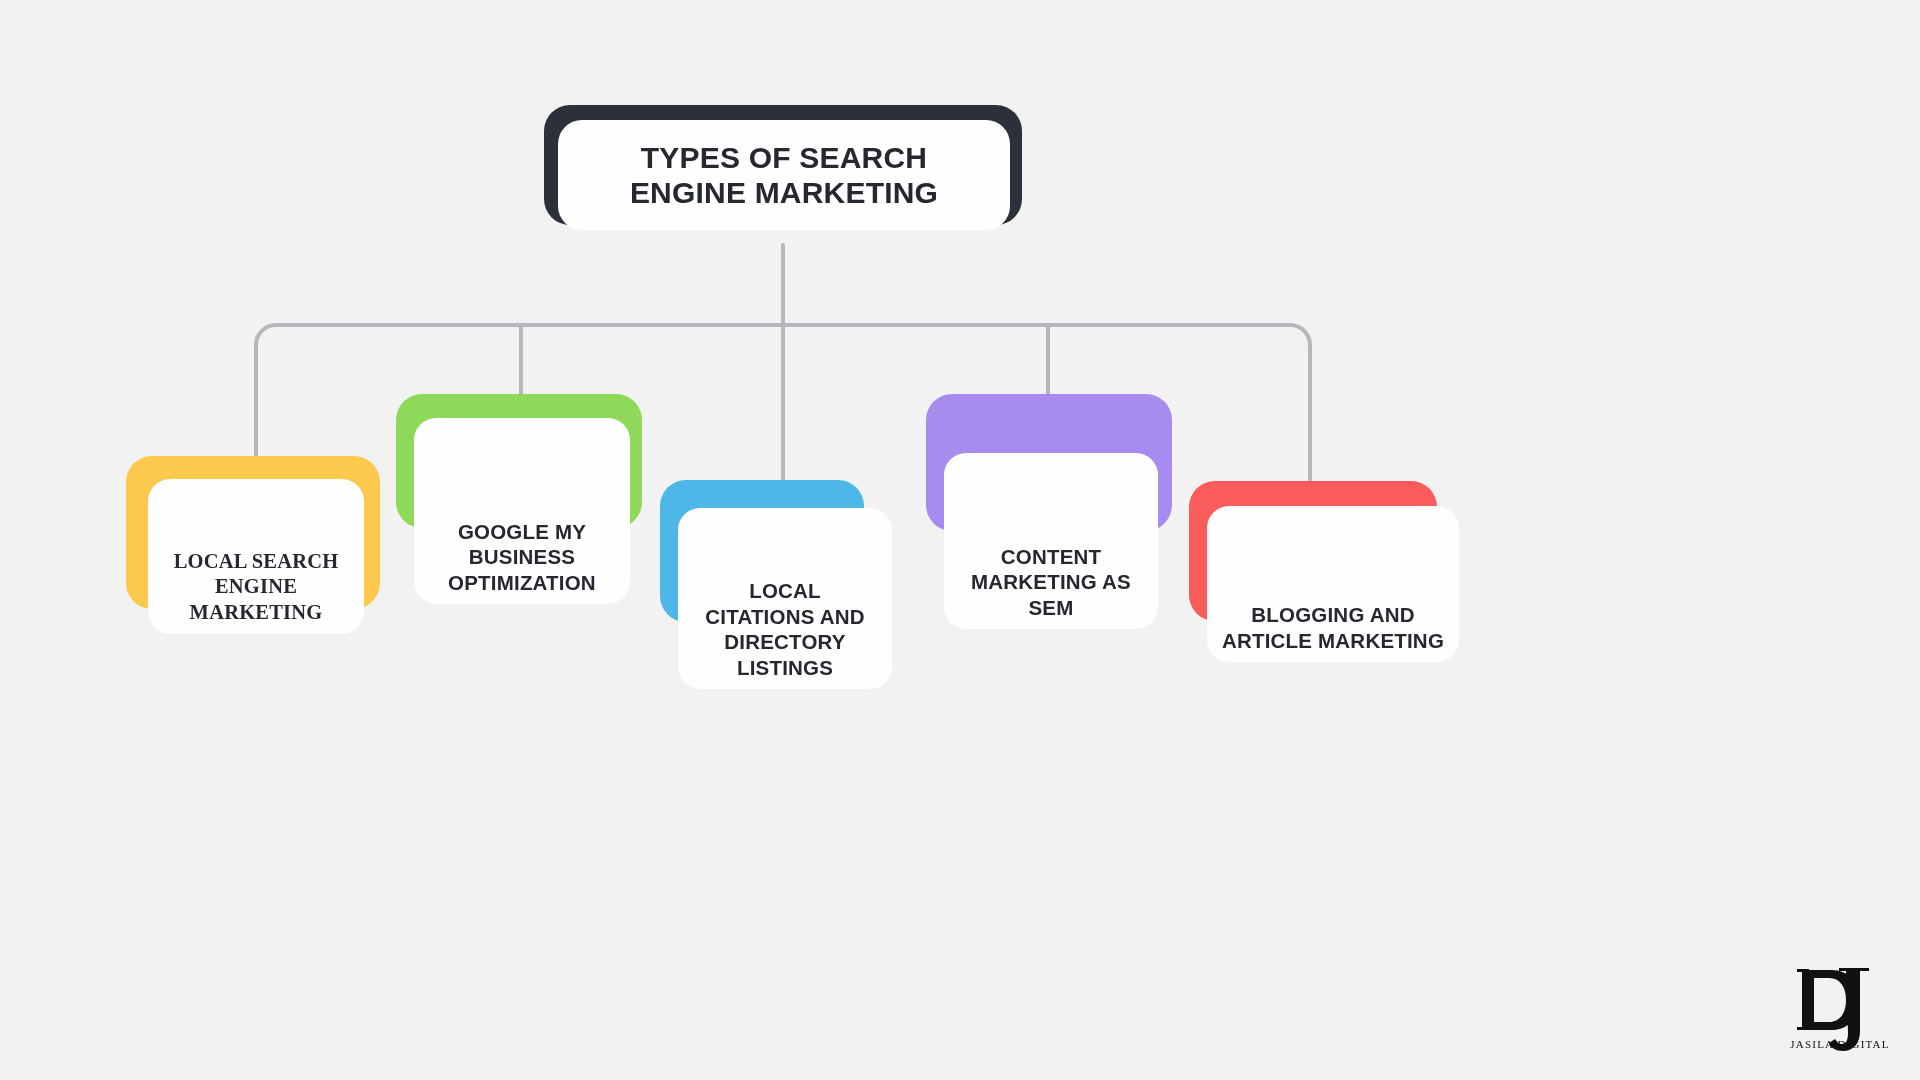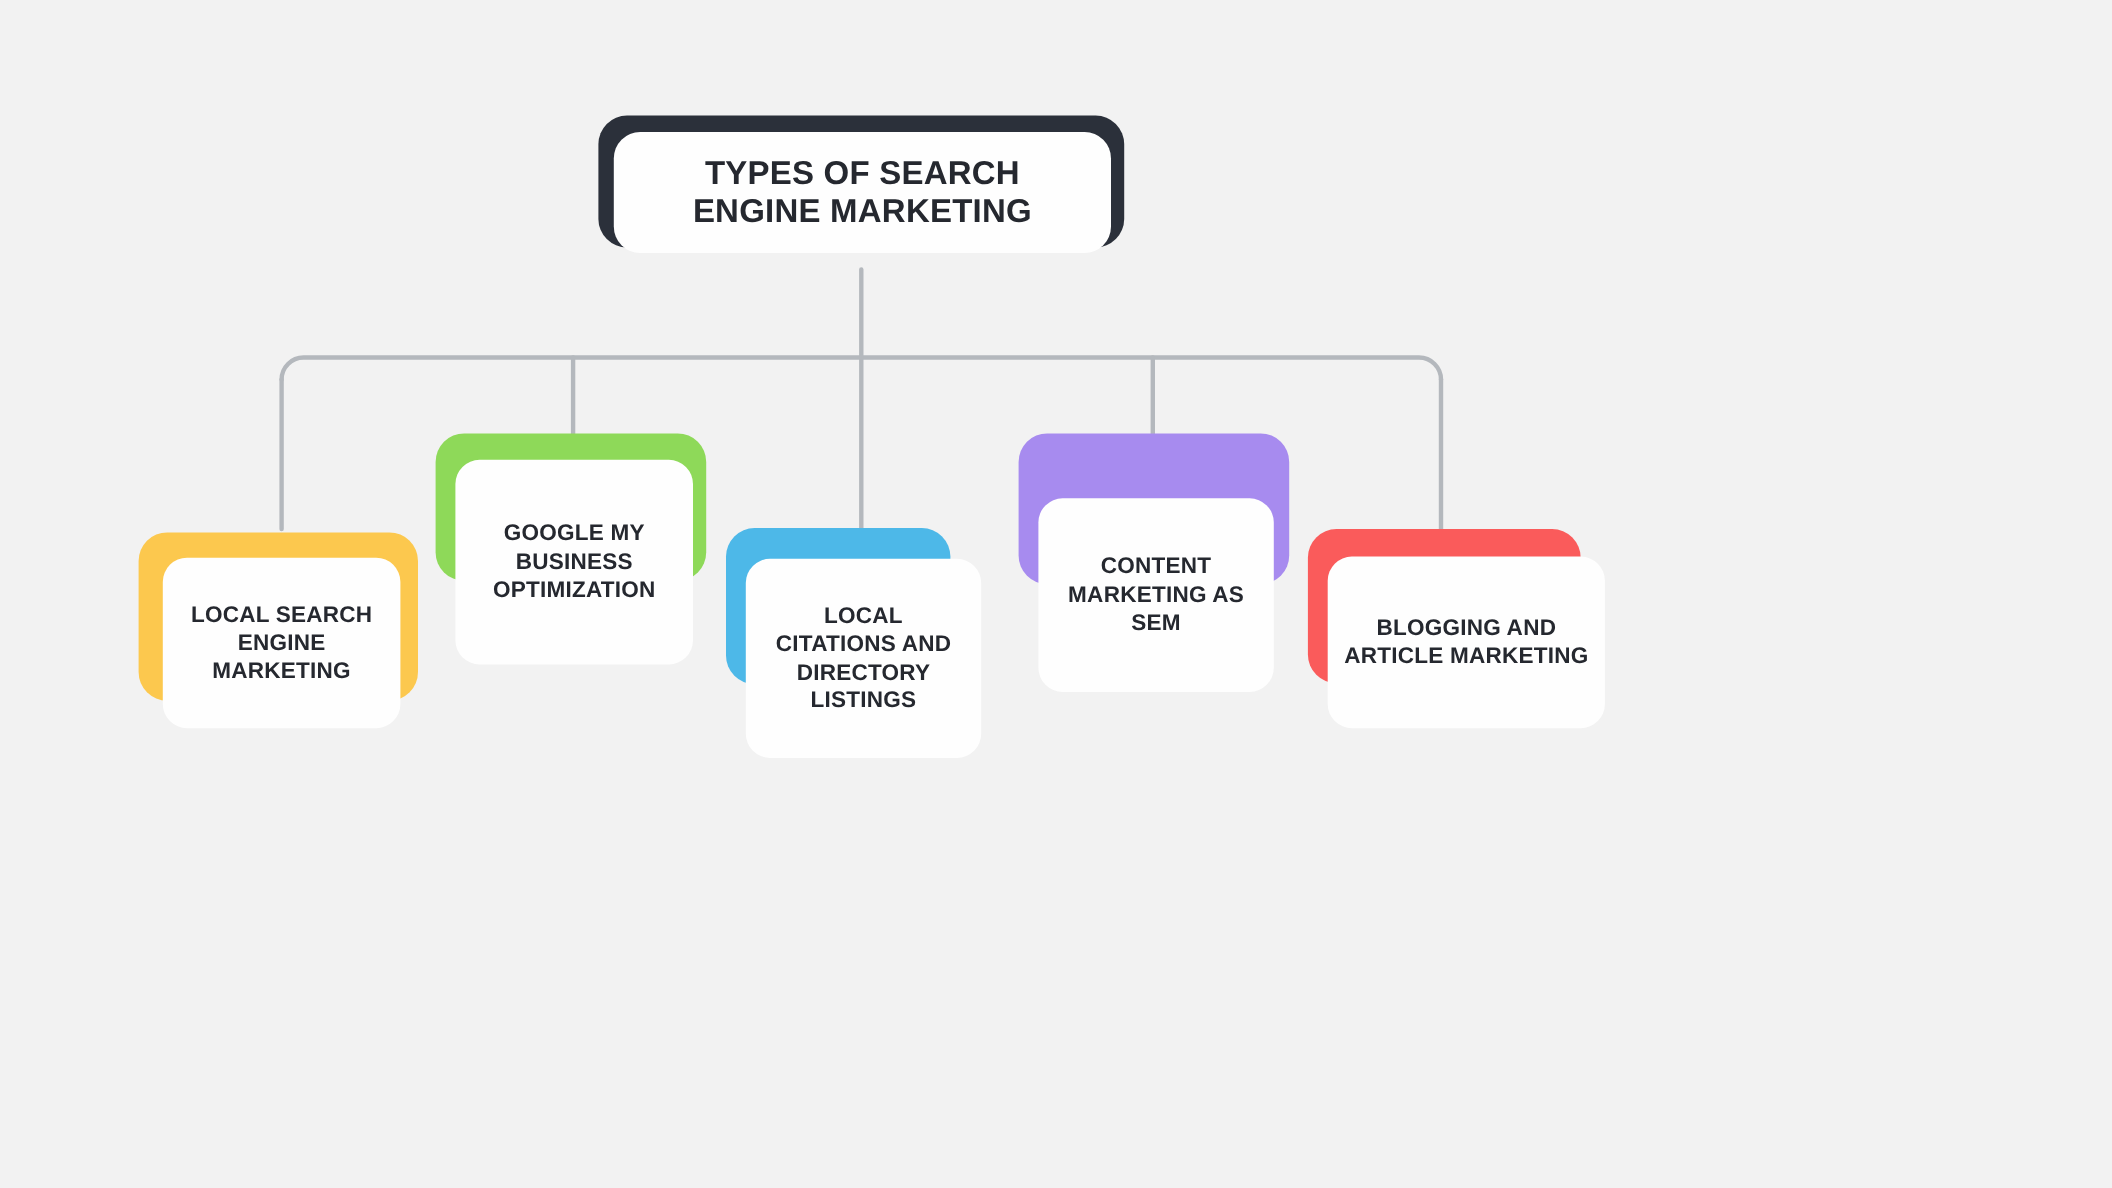--- a/index.html
+++ b/index.html
@@ -75,27 +75,28 @@
     border-radius: 24px;
     padding: 14px 24px;
   }
   #root-node .front .label {
     font-size: 30px;
     line-height: 1.18;
   }
 
   
   .child .front {
-    padding: 20px 14px;
+    padding: 8px 14px;
+    align-items: flex-end;
   }
   .child .front .label {
     font-size: 20.5px;
   }
 
-  #node-1 { left: 126px; top: 484px; width: 254px; height: 153px; }
+  #node-1 { left: 126px; top: 456px; width: 254px; height: 153px; font-family: Liberation Serif, serif; }
   #node-1 .front { left: 22px; top: 23px; width: 216px; height: 155px; }
 
   #node-2 { left: 396px; top: 394px; width: 246px; height: 134px; }
   #node-2 .front { left: 18px; top: 24px; width: 216px; height: 186px; }
 
   #node-3 { left: 660px; top: 480px; width: 204px; height: 142px; }
   #node-3 .front { left: 18px; top: 28px; width: 214px; height: 181px; }
 
   #node-4 { left: 926px; top: 394px; width: 246px; height: 137px; }
   #node-4 .front { left: 18px; top: 24px; width: 214px; height: 176px; margin-top: 35px; }
@@ -171,14 +172,31 @@
     </div>
   </div>
 
   <div class="node child" id="node-5">
     <div class="back" style="background: rgb(250, 91, 91);"></div>
     <div class="front">
       <span class="label">BLOGGING AND ARTICLE MARKETING</span>
     </div>
   </div>
 
+  <div id="logo">
+    <svg viewBox="0 0 112 100" width="112" height="100">
+      <g fill="#111111">
+
+        <path d="M18 12 h30 c16 0 27 12 27 30 0 18 -11 30 -27 30 h-30 z
+                 M30 20 v44 h15 c11 0 17 -9 17 -22 0 -13 -6 -22 -17 -22 z"></path>
+
+        <rect x="13" y="11" width="12" height="3"></rect>
+        <rect x="13" y="69" width="12" height="3"></rect>
+
+        <path d="M62 11 h14 v62 c0 13 -7 20 -17 20 -7 0 -12 -3 -14 -8 l6 -4
+                 c2 3 4 5 7 5 4 0 6 -4 6 -11 z"></path>
+        <rect x="55" y="10" width="30" height="3"></rect>
+      </g>
+      <text x="56" y="90" font-family="'Liberation Serif', serif" font-size="11" letter-spacing="1.2" text-anchor="middle" fill="#111111">JASILA DIGITAL</text>
+    </svg>
+  </div>
 
 </div>
 
 </body></html>

